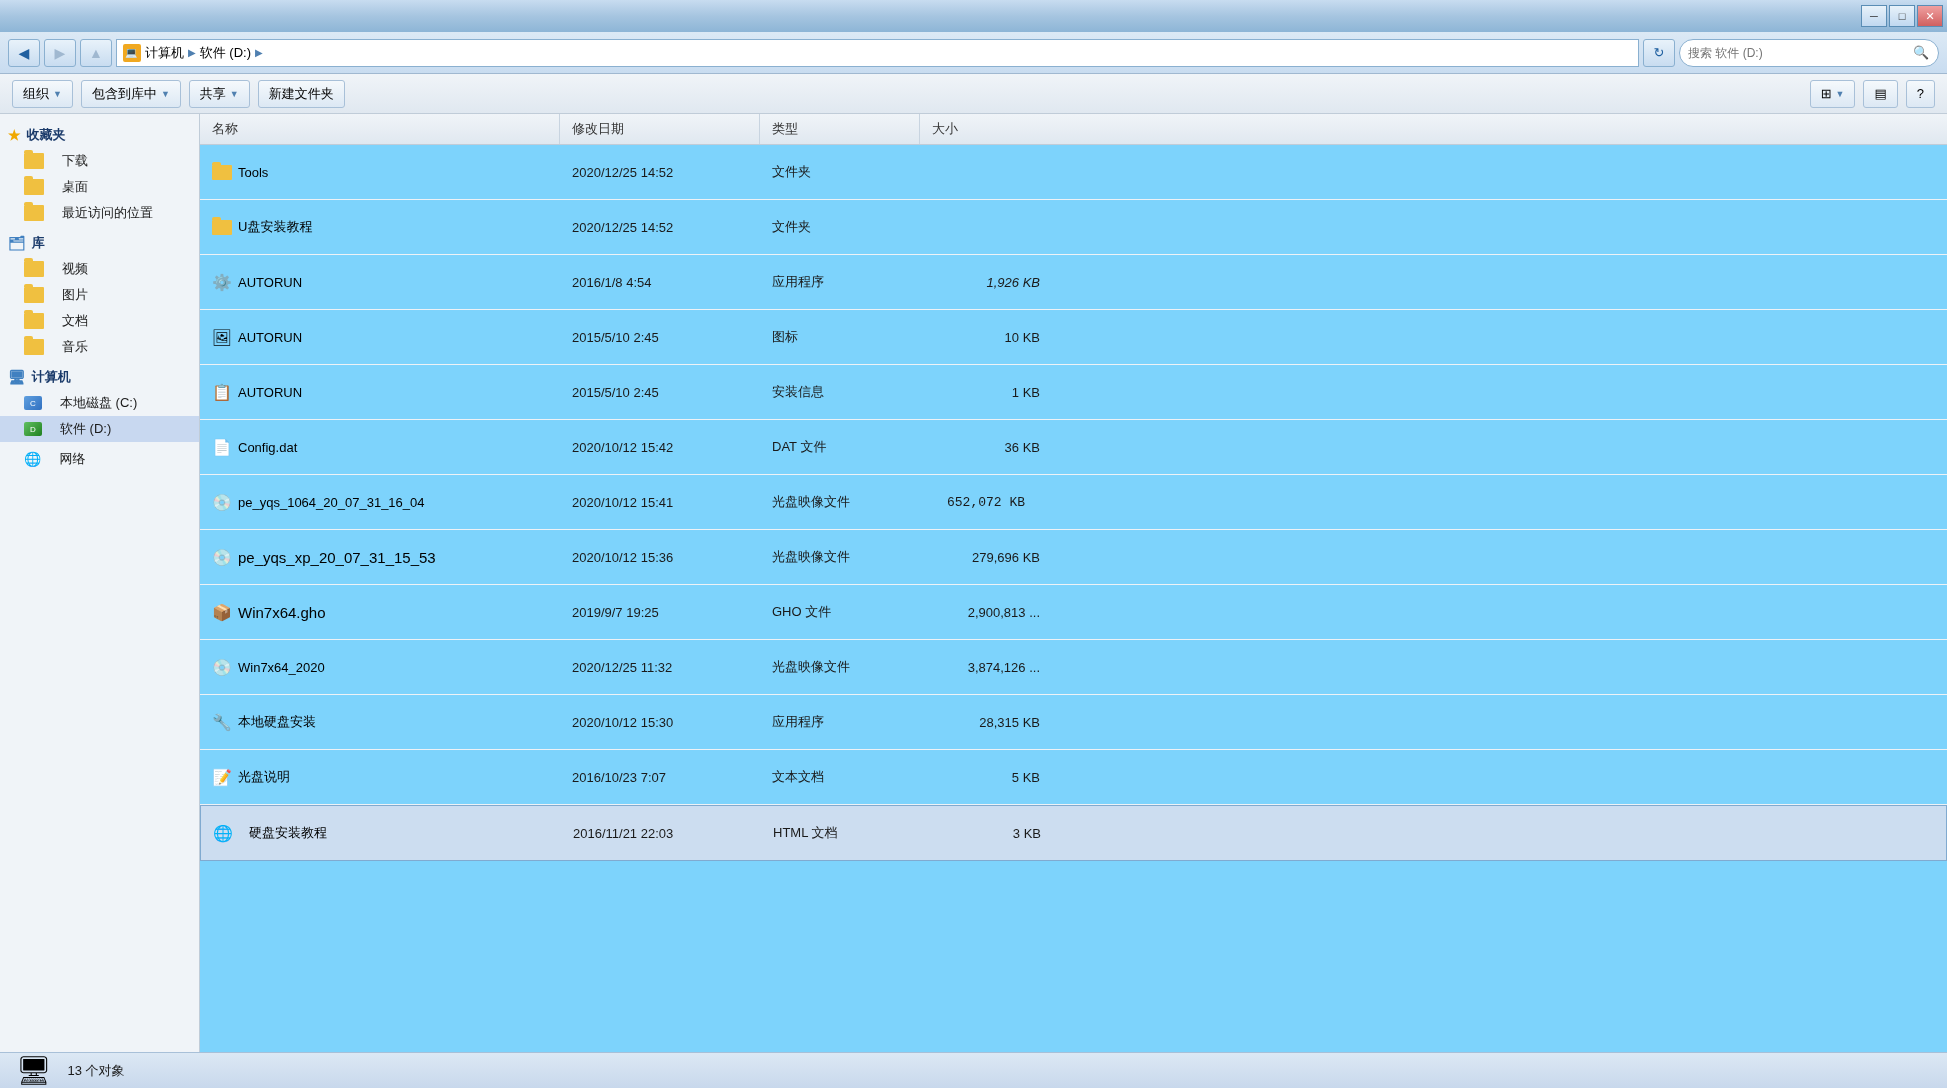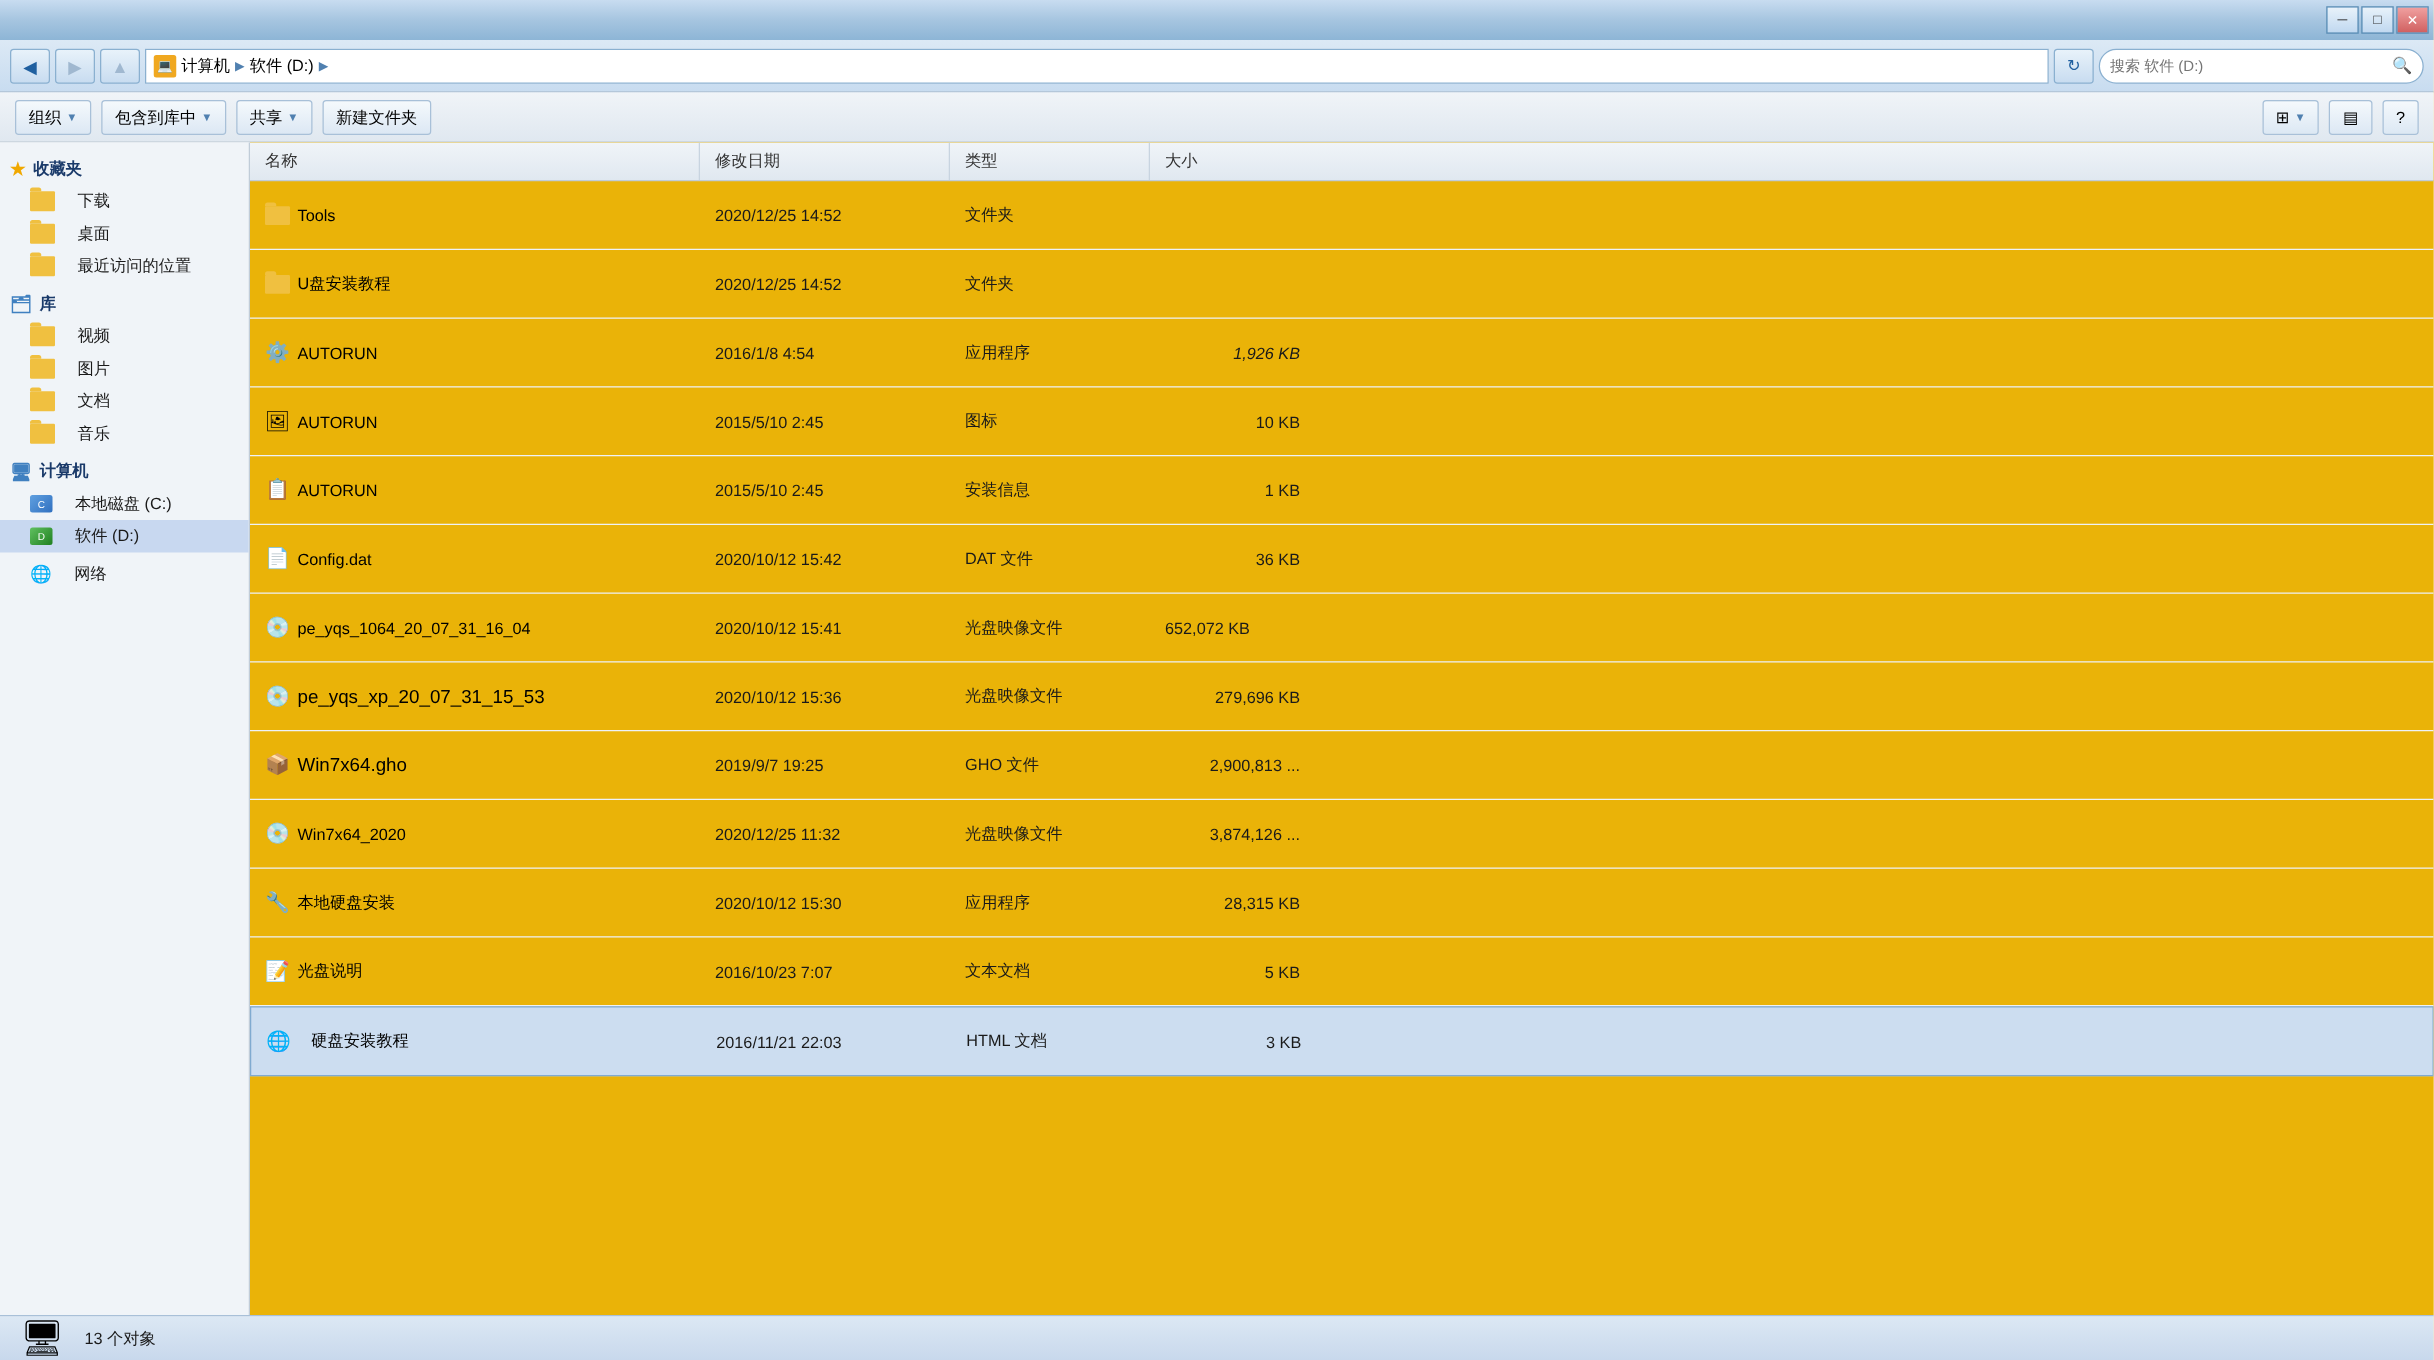--- a/index.html
+++ b/index.html
@@ -204,21 +204,21 @@
       align-items: center;
       justify-content: center;
       font-size: 8px;
       color: #fff;
     }
 
     
     .file-list-area {
       flex: 1;
       overflow-y: auto;
-      background: #eab308;
+      background: #7dd3fc;
     }
     .file-list-header {
       display: grid;
       grid-template-columns: 360px 200px 160px 140px;
       background: linear-gradient(to bottom, #f0f4f8, #e0e8f0);
       border-bottom: 1px solid #c0ccd8;
       position: sticky;
       top: 0;
     }
     .header-cell {
@@ -506,21 +506,21 @@
     </div>
         <div class="file-row">
       <div class="file-name-cell">
         <span class="file-icon">
               <span style="font-size:16px;">💿</span>
             </span>
         <span style="font-size:13px;">pe_yqs_1064_20_07_31_16_04</span>
       </div>
       <div class="file-cell">2020/10/12 15:41</div>
       <div class="file-cell">光盘映像文件</div>
-      <div class="file-cell" style="text-align:left;padding-right:20px;">652,072 KB</div>
+      <div class="file-cell" style="text-align:center;padding-right:20px;font-family:Liberation Mono, monospace;">652,072 KB</div>
     </div>
         <div class="file-row">
       <div class="file-name-cell">
         <span class="file-icon">
               <span style="font-size:16px;">💿</span>
             </span>
         <span style="font-size:15px;">pe_yqs_xp_20_07_31_15_53</span>
       </div>
       <div class="file-cell">2020/10/12 15:36</div>
       <div class="file-cell">光盘映像文件</div>

